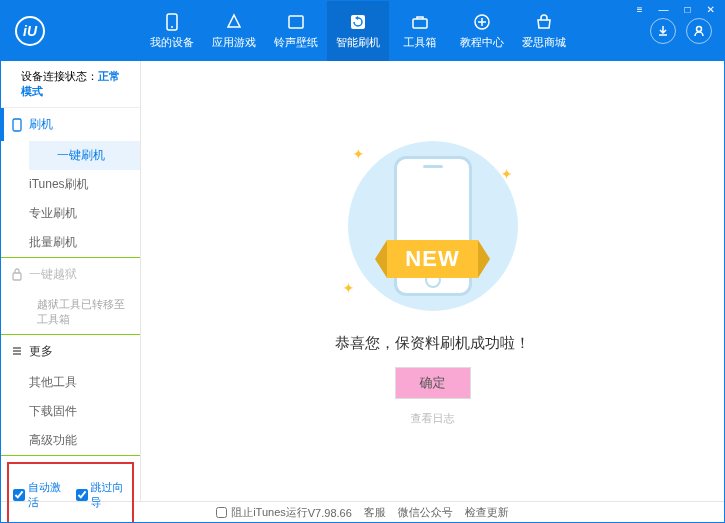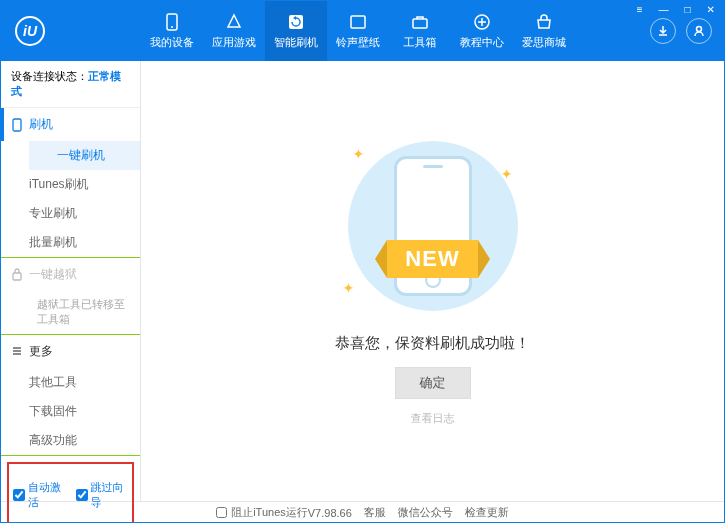--- a/index.html
+++ b/index.html
@@ -12,21 +12,21 @@
 .nav { display: flex; flex: 1; height: 100%; }
 .nav-item { width: 62px; display: flex; flex-direction: column; align-items: center; justify-content: center; cursor: pointer; font-size: 11px; gap: 4px; }
 .nav-item.active { background: #0a6dd0; }
 .nav-icon { width: 18px; height: 18px; display: flex; align-items: center; justify-content: center; }
 .header-right { display: flex; align-items: center; gap: 10px; padding-right: 12px; }
 .circle-btn { width: 26px; height: 26px; border: 1.5px solid rgba(255,255,255,0.6); border-radius: 50%; display: flex; align-items: center; justify-content: center; cursor: pointer; }
 .win-controls { position: absolute; top: 2px; right: 6px; display: flex; gap: 8px; color: #fff; font-size: 10px; }
 .win-controls span { cursor: pointer; padding: 2px 4px; }
 .body { display: flex; height: 440px; }
 .sidebar { width: 140px; border-right: 1px solid #e5e5e5; display: flex; flex-direction: column; font-size: 12px; }
-.status-bar { padding: 8px 10px; font-size: 11px; border-bottom: 1px solid #eee; }
+.status-bar { padding: 8px 20px; font-size: 11px; border-bottom: 1px solid #eee; }
 .status-value { color: #0c7de8; font-weight: bold; }
 .side-section { border-bottom: 1px solid #84cc16; }
 .side-header { padding: 8px 10px; display: flex; align-items: center; gap: 6px; color: #333; cursor: pointer; }
 .side-header.active { color: #0c7de8; border-left: 3px solid #0c7de8; padding-left: 7px; }
 .side-header.locked { color: #bbb; }
 .side-item { padding: 6px 10px 6px 28px; color: #666; cursor: pointer; }
 .side-item.active { color: #0c7de8; background: #e8f3fd; margin-left: 28px; }
 .side-note { padding: 6px 10px 6px 36px; color: #aaa; font-size: 11px; line-height: 1.4; font-family: Liberation Serif, serif; }
 .checkbox-area { border: 2px solid #d33; margin: 6px; padding: 16px 4px; display: flex; gap: 10px; font-size: 11px; }
 .checkbox-item { display: flex; align-items: center; gap: 3px; color: #0c7de8; }
@@ -38,21 +38,21 @@
 .circle-bg { width: 170px; height: 170px; background: #d6eefc; border-radius: 50%; position: absolute; }
 .phone { width: 78px; height: 140px; background: #fff; border: 3px solid #bcdcf0; border-radius: 12px; position: relative; z-index: 2; }
 .phone::before { content: ""; position: absolute; top: 6px; left: 50%; transform: translateX(-50%); width: 20px; height: 3px; background: #bcdcf0; border-radius: 2px; }
 .phone::after { content: ""; position: absolute; bottom: 5px; left: 50%; transform: translateX(-50%); width: 12px; height: 12px; border: 2px solid #bcdcf0; border-radius: 50%; }
 .ribbon { position: absolute; z-index: 3; background: #ffc233; color: #fff; font-weight: bold; font-size: 22px; padding: 6px 18px; letter-spacing: 1px; bottom: 38px; }
 .ribbon::before, .ribbon::after { content: ""; position: absolute; top: 0; border-top: 19px solid transparent; border-bottom: 19px solid transparent; }
 .ribbon::before { left: -12px; border-right: 12px solid #e0a820; }
 .ribbon::after { right: -12px; border-left: 12px solid #e0a820; }
 .sparkle { position: absolute; color: #ffc233; font-size: 14px; }
 .msg { font-size: 15px; color: #333; margin-top: 18px; }
-.ok-btn { margin-top: 14px; padding: 6px 24px; border: 1px solid #ddd; background: #e5e5e5; font-size: 13px; color: #555; cursor: pointer; }
+.ok-btn { margin-top: 14px; padding: 6px 24px; border: 1px solid #ddd; background: #f9a8d4; font-size: 13px; color: #555; cursor: pointer; }
 .log-link { margin-top: 12px; font-size: 11px; color: #bbb; cursor: pointer; }
 .footer { height: 22px; border-top: 1px solid #e5e5e5; display: flex; align-items: center; font-size: 11px; color: #666; padding: 0 0; justify-content: center; }
 .footer-left { display: flex; align-items: center; gap: 5px; }
 .footer-right { display: flex; align-items: center; gap: 12px; }
 .footer-right span { cursor: pointer; }
 svg { display: block; }
 </style>
 </head>
 <body>
 
@@ -78,37 +78,37 @@
       <span>我的设备</span>
     </div>
     <div class="nav-item">
       <span class="nav-icon">
           <svg width="18" height="18" viewBox="0 0 18 18">
             <path d="M9 2 L15 14 L3 14 Z" fill="none" stroke="#fff" stroke-width="1.5"></path>
           </svg>
         </span>
       <span>应用游戏</span>
     </div>
+    <div class="nav-item">
+      <span class="nav-icon">
+          <svg width="18" height="16" viewBox="0 0 18 16">
+            <rect x="2" y="2" width="14" height="12" rx="1" fill="none" stroke="#fff" stroke-width="1.5"></rect>
+          </svg>
+        </span>
+      <span>铃声壁纸</span>
+    </div>
     <div class="nav-item active">
       <span class="nav-icon">
           <svg width="18" height="18" viewBox="0 0 18 18">
             <rect x="2" y="2" width="14" height="14" rx="2" fill="#fff"></rect>
             <path d="M9 5 A4 4 0 1 1 5 9" fill="none" stroke="#0c7de8" stroke-width="1.5"></path>
             <path d="M9 3 L9 7 L6 5 Z" fill="#0c7de8"></path>
           </svg>
         </span>
       <span>智能刷机</span>
-    </div>
-    <div class="nav-item">
-      <span class="nav-icon">
-          <svg width="18" height="16" viewBox="0 0 18 16">
-            <rect x="2" y="2" width="14" height="12" rx="1" fill="none" stroke="#fff" stroke-width="1.5"></rect>
-          </svg>
-        </span>
-      <span>铃声壁纸</span>
     </div>
     <div class="nav-item">
       <span class="nav-icon">
           <svg width="18" height="16" viewBox="0 0 18 16">
             <rect x="2" y="5" width="14" height="9" rx="1" fill="none" stroke="#fff" stroke-width="1.5"></rect>
             <path d="M6 5 V3 H12 V5" fill="none" stroke="#fff" stroke-width="1.5"></path>
           </svg>
         </span>
       <span>工具箱</span>
     </div>

